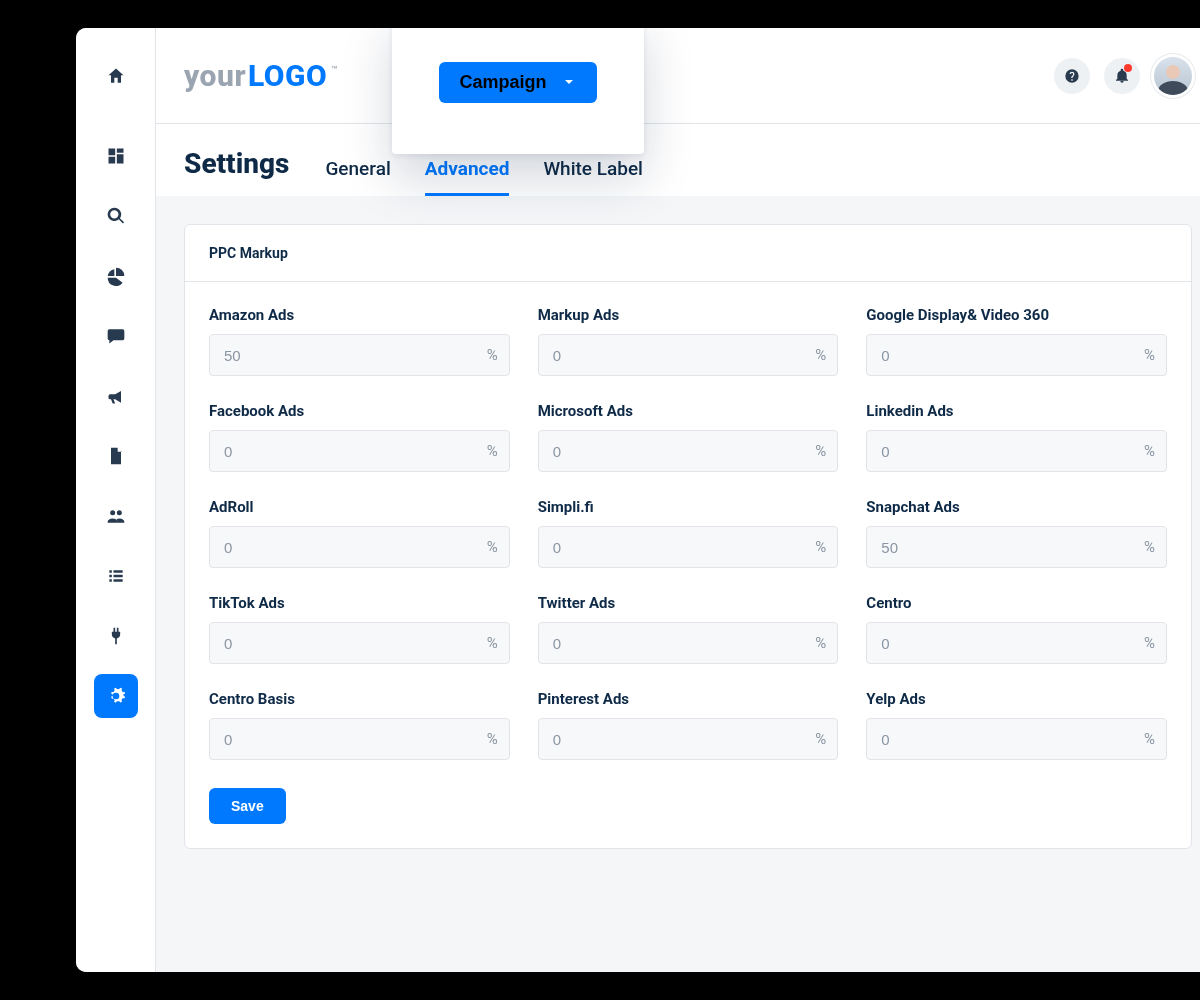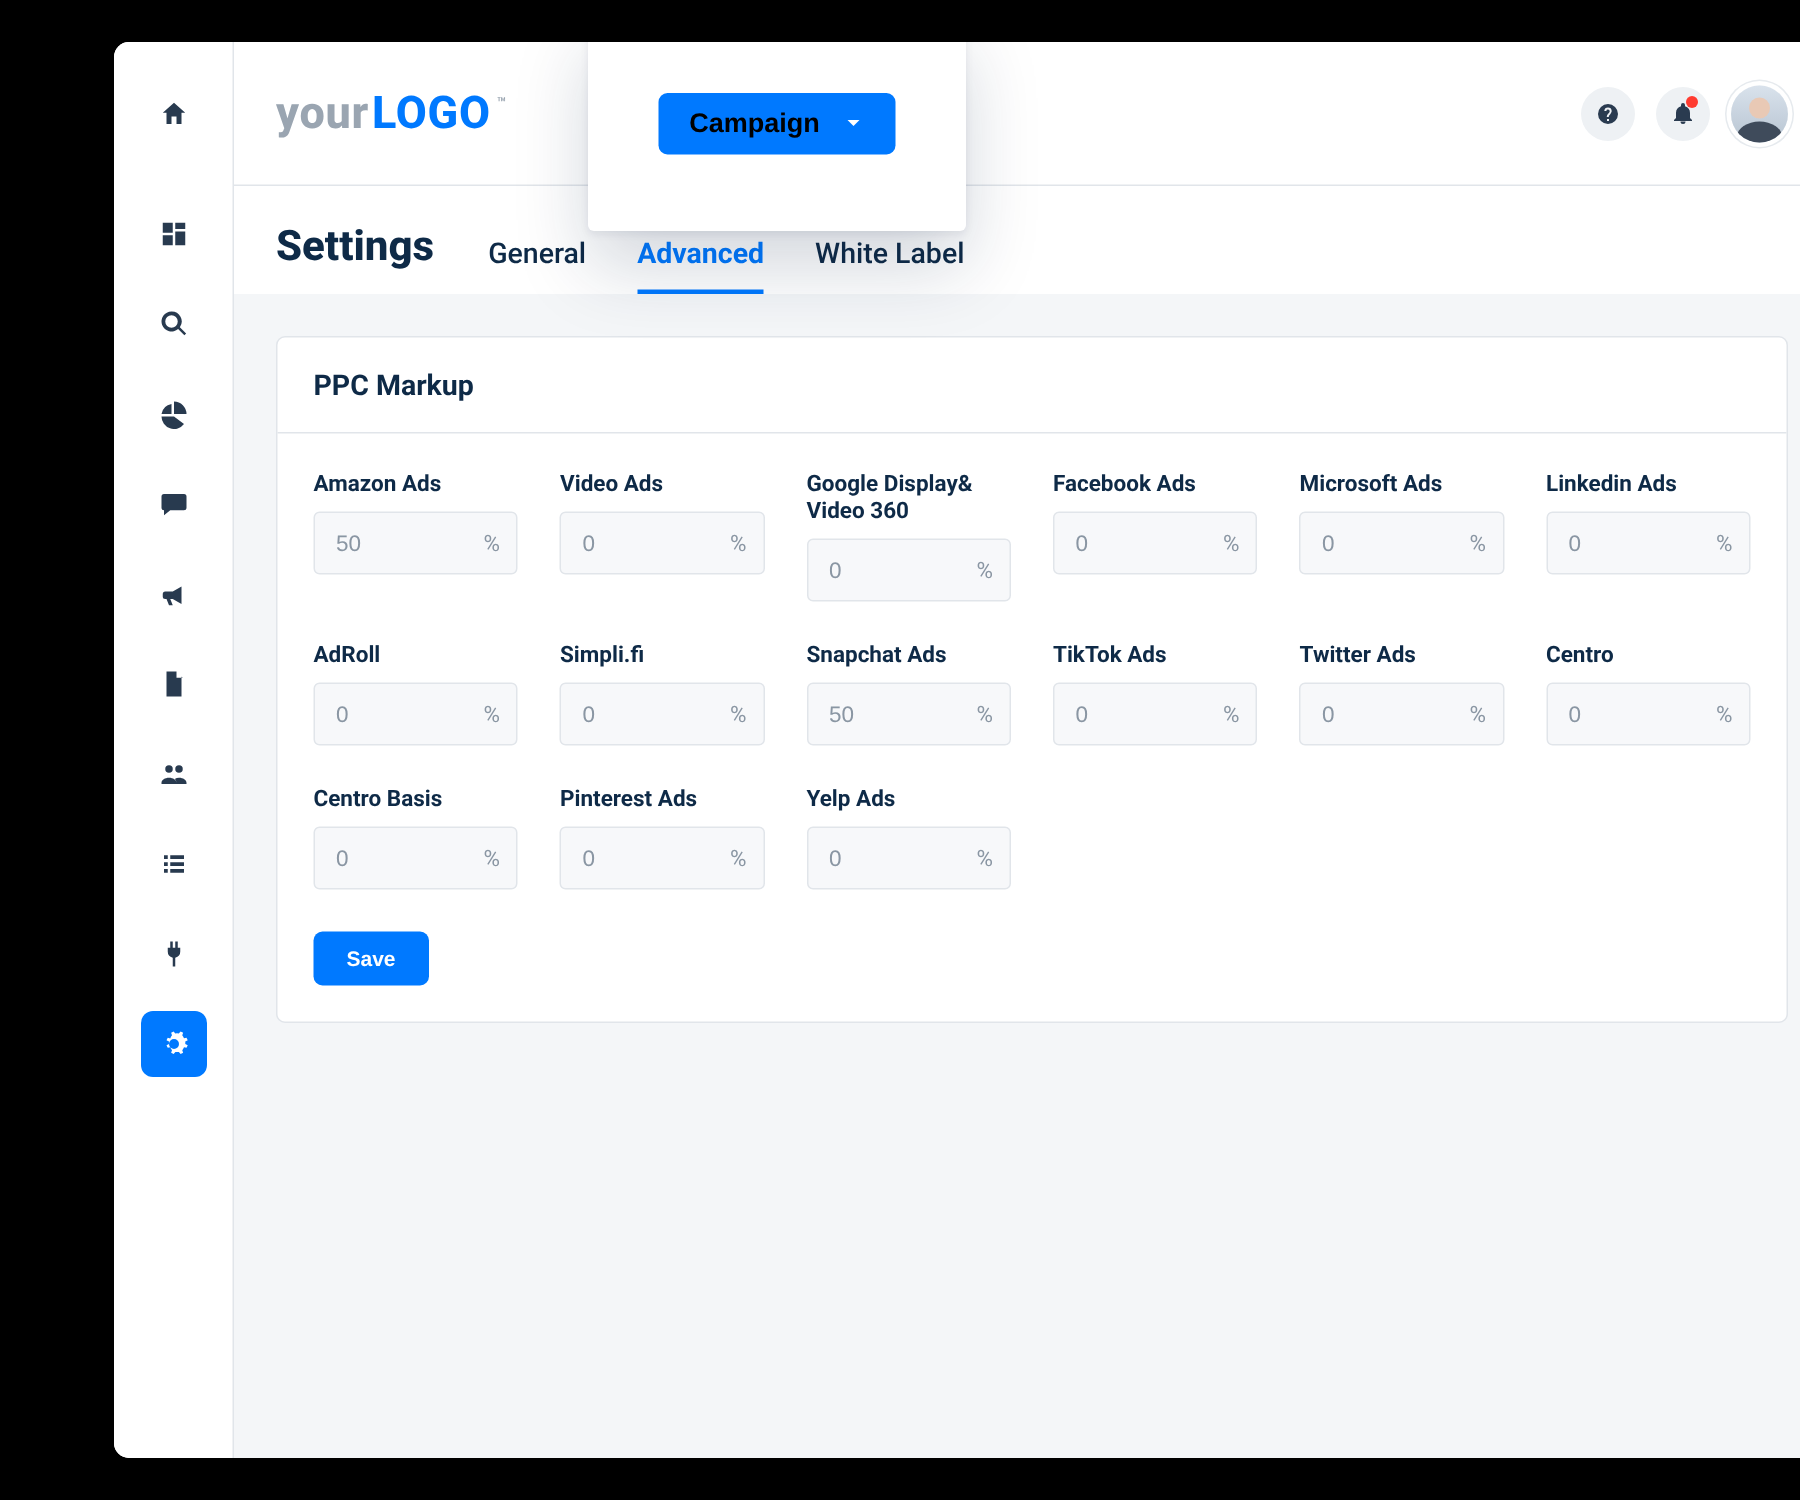--- a/index.html
+++ b/index.html
@@ -47,23 +47,23 @@
   
   .subhead{display:flex;align-items:flex-end;padding:0 28px;height:72px;background:#fff;gap:36px;}
   .page-title{font-size:28px;font-weight:800;color:var(--text-dark);padding-bottom:16px;}
   .tabs{display:flex;align-items:flex-end;gap:34px;height:100%;}
   .tab{font-size:19px;color:var(--text-dark);font-weight:500;padding-bottom:16px;cursor:pointer;position:relative;}
   .tab.active{color:var(--blue);font-weight:700;}
   .tab.active::after{content:"";position:absolute;left:0;right:0;bottom:0;height:3px;background:var(--blue);}
   
   .content{flex:1;background:var(--bg-app);padding:28px;overflow:auto;}
   .card{background:#fff;border:1px solid var(--border);border-radius:6px;}
-  .card-head{padding:20px 24px;border-bottom:1px solid var(--border);font-size:19px;font-weight:700;color:var(--text-dark);}
+  .card-head{padding:20px 24px;border-bottom:1px solid var(--border);font-size:14px;font-weight:700;color:var(--text-dark);}
   .card-body{padding:24px;}
-  .grid{display:grid;grid-template-columns:repeat(6,1fr);column-gap:28px;row-gap:26px;}
+  .grid{display:grid;grid-template-columns:repeat(3,1fr);column-gap:28px;row-gap:26px;}
   .field-label{font-size:15px;font-weight:700;color:var(--text-dark);margin-bottom:10px;display:block;}
   .input-wrap{position:relative;}
   .input-wrap input{width:100%;height:42px;border:1px solid var(--border);background:#f7f8fa;border-radius:4px;padding:0 40px 0 14px;font-size:15px;color:var(--text-dark);outline:none;}
   .input-wrap input::placeholder{color:var(--placeholder);}
   .input-wrap .suffix{position:absolute;right:12px;top:50%;transform:translateY(-50%);color:var(--placeholder);font-size:15px;pointer-events:none;}
   .save-row{margin-top:28px;}
   .btn-primary{background:var(--blue);color:#fff;border:none;border-radius:6px;padding:10px 22px;font-size:14px;font-weight:600;cursor:pointer;}
 </style>
 </head>
 <body>
@@ -178,21 +178,21 @@
       <div class="content">
         <div class="card">
           <div class="card-head">PPC Markup</div>
           <div class="card-body">
             <div class="grid" id="fields-grid">
                 <div>
                   <label class="field-label">Amazon Ads</label>
                   <div class="input-wrap"><input type="text" placeholder="50" style=""><span class="suffix">%</span></div>
                 </div>
                 <div>
-                  <label class="field-label">Video Ads</label>
+                  <label class="field-label">Markup Ads</label>
                   <div class="input-wrap"><input type="text" placeholder="0" style=""><span class="suffix">%</span></div>
                 </div>
                 <div>
                   <label class="field-label">Google Display&amp; Video 360</label>
                   <div class="input-wrap"><input type="text" placeholder="0" style=""><span class="suffix">%</span></div>
                 </div>
                 <div>
                   <label class="field-label">Facebook Ads</label>
                   <div class="input-wrap"><input type="text" placeholder="0" style=""><span class="suffix">%</span></div>
                 </div>

